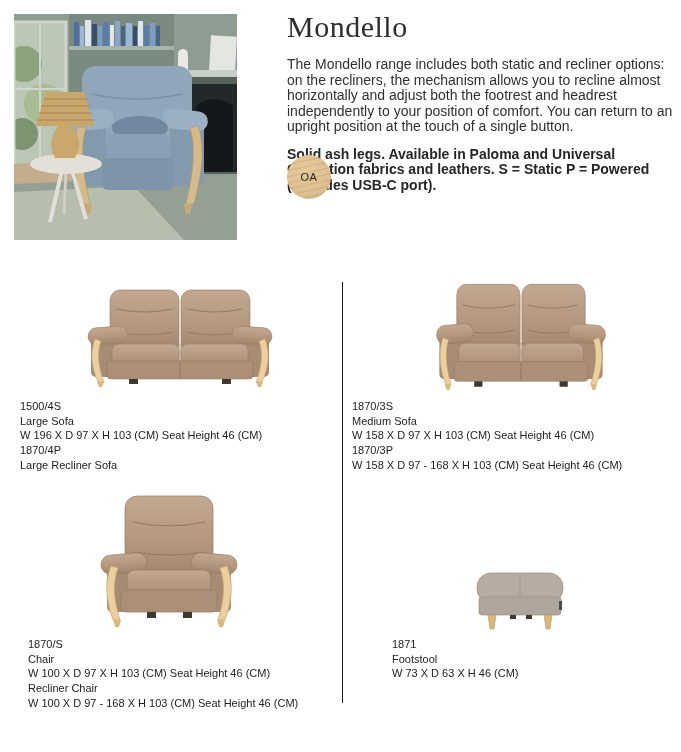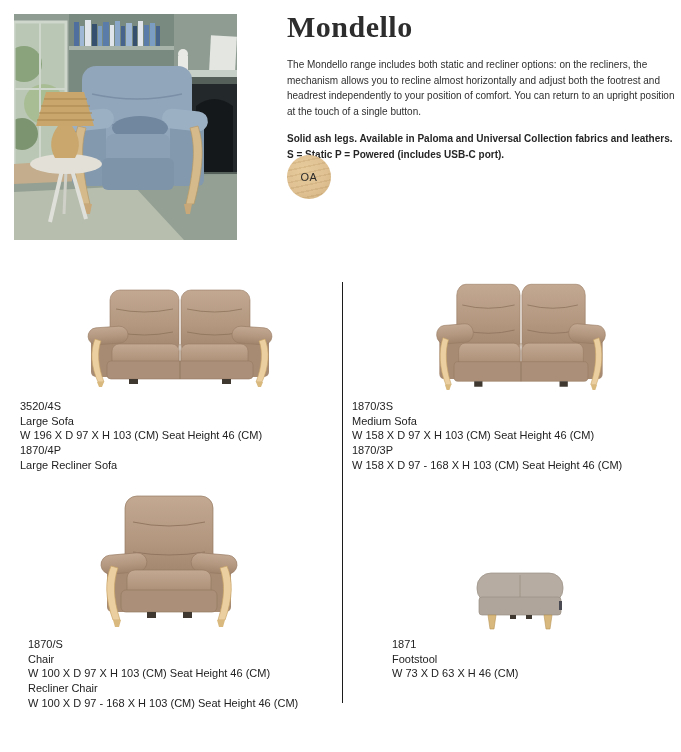--- a/index.html
+++ b/index.html
@@ -4,23 +4,23 @@
 <style>
   html,body{margin:0;padding:0;background:#ffffff;}
   .page{position:relative;width:681px;height:752px;background:#ffffff;overflow:hidden;
         font-family:"Liberation Sans",sans-serif;color:#2a2a2a;}
 
   
   .hero{position:absolute;left:14px;top:14px;width:223px;height:226px;overflow:hidden;}
 
   
   .intro{position:absolute;left:287px;top:10px;width:392px;}
-  .intro h1{margin:0 0 13px 0;font-family:"Liberation Serif",serif;font-weight:700;
+  .intro h1{margin:0 0 13px 0;font-family:"Liberation Serif",serif;font-weight:400;
             font-size:30px;line-height:34px;letter-spacing:.5px;color:#2d2d2d;}
-  .desc{margin:0 0 12px 0;font-size:10px;line-height:15.5px;color:#2f2f2f;}
+  .desc{margin:0 0 12px 0;font-size:14px;line-height:15.5px;color:#2f2f2f;}
   .desc.bold{font-weight:700;color:#262626;}
 
   
   .swatch{position:absolute;left:287px;top:155px;width:44px;height:44px;border-radius:50%;
           background:
             repeating-linear-gradient(-12deg, rgba(164,124,66,.18) 0 1.5px, rgba(0,0,0,0) 1.5px 6px),
             radial-gradient(circle at 40% 35%, #e7cb9c 0%, #dfc193 55%, #d2b27f 100%);
           display:flex;align-items:center;justify-content:center;
           font-size:11px;letter-spacing:.5px;color:#2b2b2b;}
 
@@ -208,21 +208,21 @@
       <rect x="7" y="30" width="82" height="18" rx="3" fill="#b0a59a" stroke="#9a8f84" stroke-width="0.7"></rect>
       <rect x="87" y="34" width="3" height="9" fill="#4a4a52"></rect>
       <path d="M16,48 l8,0 -2,14 -4,0 z" fill="#d8b87c" stroke="#b89659" stroke-width="0.6"></path>
       <path d="M80,48 l-8,0 2,14 4,0 z" fill="#d8b87c" stroke="#b89659" stroke-width="0.6"></path>
       <rect x="38" y="48" width="6" height="4" fill="#3f3831"></rect>
       <rect x="54" y="48" width="6" height="4" fill="#3f3831"></rect>
     </svg>
   </div>
 
   <div class="spec spec-1l">
-    <div>3520/4S</div>
+    <div>1500/4S</div>
     <div>Large Sofa</div>
     <div>W 196 X D 97 X H 103 (CM) Seat Height 46 (CM)</div>
     <div>1870/4P</div>
     <div>Large Recliner Sofa</div>
   </div>
 
   <div class="spec spec-1r">
     <div>1870/3S</div>
     <div>Medium Sofa</div>
     <div>W 158 X D 97 X H 103 (CM) Seat Height 46 (CM)</div>

